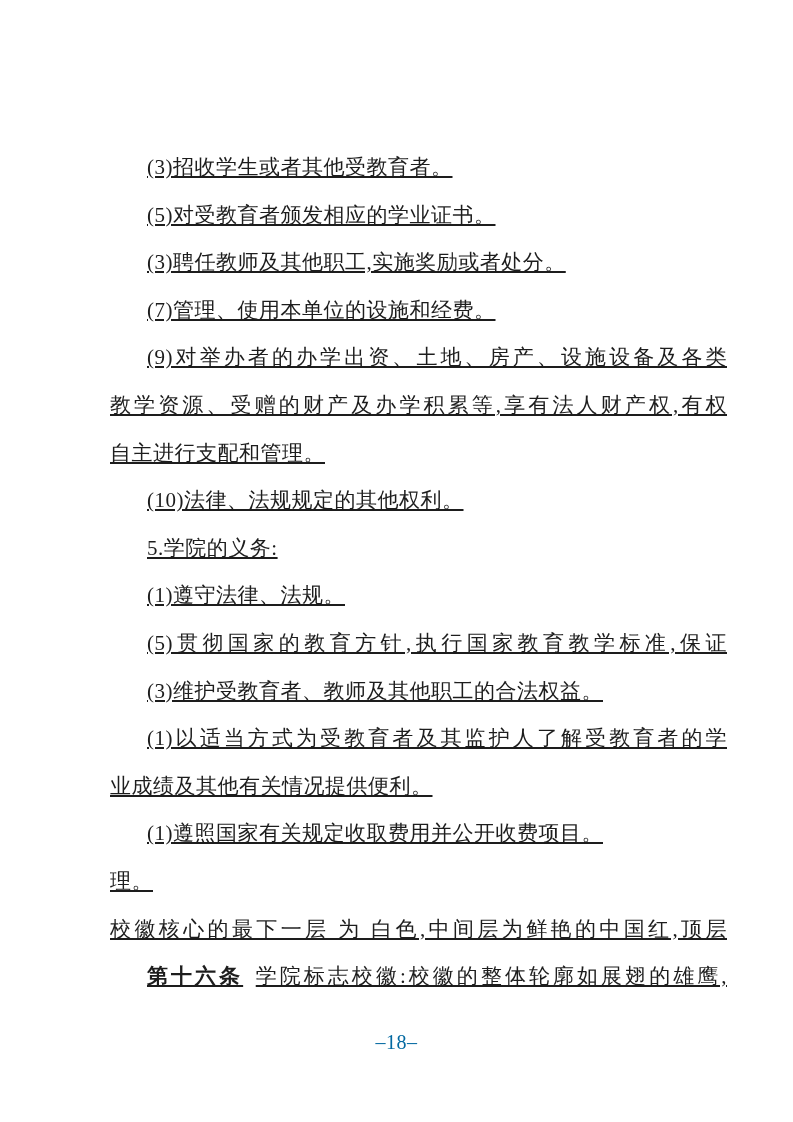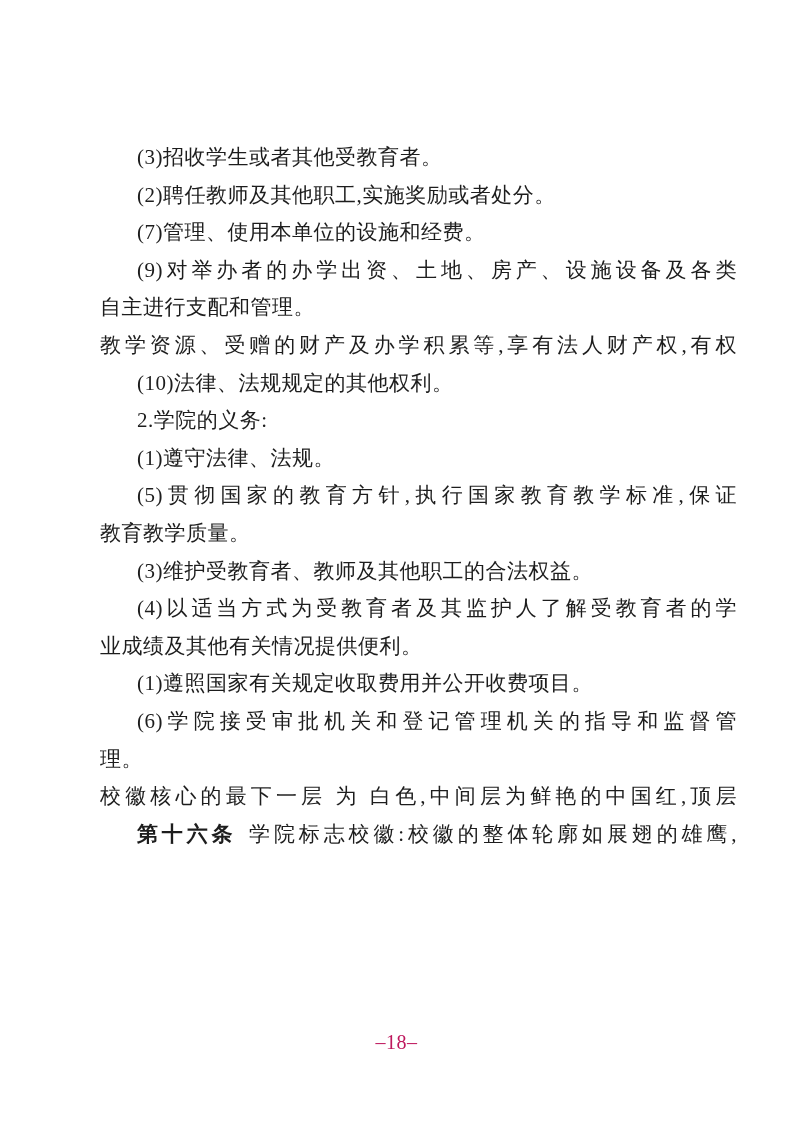--- a/index.html
+++ b/index.html
@@ -18,70 +18,70 @@
   }
   .text-block {
     position: absolute;
     left: 100px;
     top: 139px;
     width: 637px;
     font-size: 21px;
     line-height: 37.6px;
   }
   .line {
-    margin: 0;
+    margin: 10px;
     padding: 0;
     height: 37.6px;
     overflow: hidden;
     white-space: normal;
     letter-spacing: 0.5px;
+    text-decoration: underline;
   }
   .line.indent {
     text-indent: 37px;
   }
   .line.just {
     text-align: justify;
     text-align-last: justify;
   }
   .article-label {
     font-weight: bold;
     margin-right: 0.6em;
   }
   .page-footer {
     position: absolute;
     left: 0;
     top: 1031px;
     width: 793px;
     text-align: center;
     font-size: 20px;
-    color: #be185d;
+    color: #0369a1;
     letter-spacing: 0.5px;
   }
 </style>
 </head>
 <body>
 
 <div class="page">
   <main class="text-block">
     <p class="line indent">(3)招收学生或者其他受教育者。</p>
-    <p class="line indent">(2)聘任教师及其他职工,实施奖励或者处分。</p>
+    <p class="line indent">(5)对受教育者颁发相应的学业证书。</p>
+    <p class="line indent">(3)聘任教师及其他职工,实施奖励或者处分。</p>
     <p class="line indent">(7)管理、使用本单位的设施和经费。</p>
     <p class="line indent just">(9)对举办者的办学出资、土地、房产、设施设备及各类</p>
+    <p class="line just">教学资源、受赠的财产及办学积累等,享有法人财产权,有权</p>
     <p class="line">自主进行支配和管理。</p>
-    <p class="line just">教学资源、受赠的财产及办学积累等,享有法人财产权,有权</p>
     <p class="line indent">(10)法律、法规规定的其他权利。</p>
-    <p class="line indent">2.学院的义务:</p>
+    <p class="line indent">5.学院的义务:</p>
     <p class="line indent">(1)遵守法律、法规。</p>
     <p class="line indent just">(5)贯彻国家的教育方针,执行国家教育教学标准,保证</p>
-    <p class="line">教育教学质量。</p>
     <p class="line indent">(3)维护受教育者、教师及其他职工的合法权益。</p>
-    <p class="line indent just">(4)以适当方式为受教育者及其监护人了解受教育者的学</p>
+    <p class="line indent just">(1)以适当方式为受教育者及其监护人了解受教育者的学</p>
     <p class="line">业成绩及其他有关情况提供便利。</p>
     <p class="line indent">(1)遵照国家有关规定收取费用并公开收费项目。</p>
-    <p class="line indent just">(6)学院接受审批机关和登记管理机关的指导和监督管</p>
     <p class="line">理。</p>
     <p class="line just">校徽核心的最下一层 为 白色,中间层为鲜艳的中国红,顶层</p>
     <p class="line indent just">
       <b class="article-label">第十六条</b><span>学院标志校徽:校徽的整体轮廓如展翅的雄鹰,</span>
     </p>
   </main>
 
   <footer class="page-footer">
     <span>–18–</span>
   </footer>

